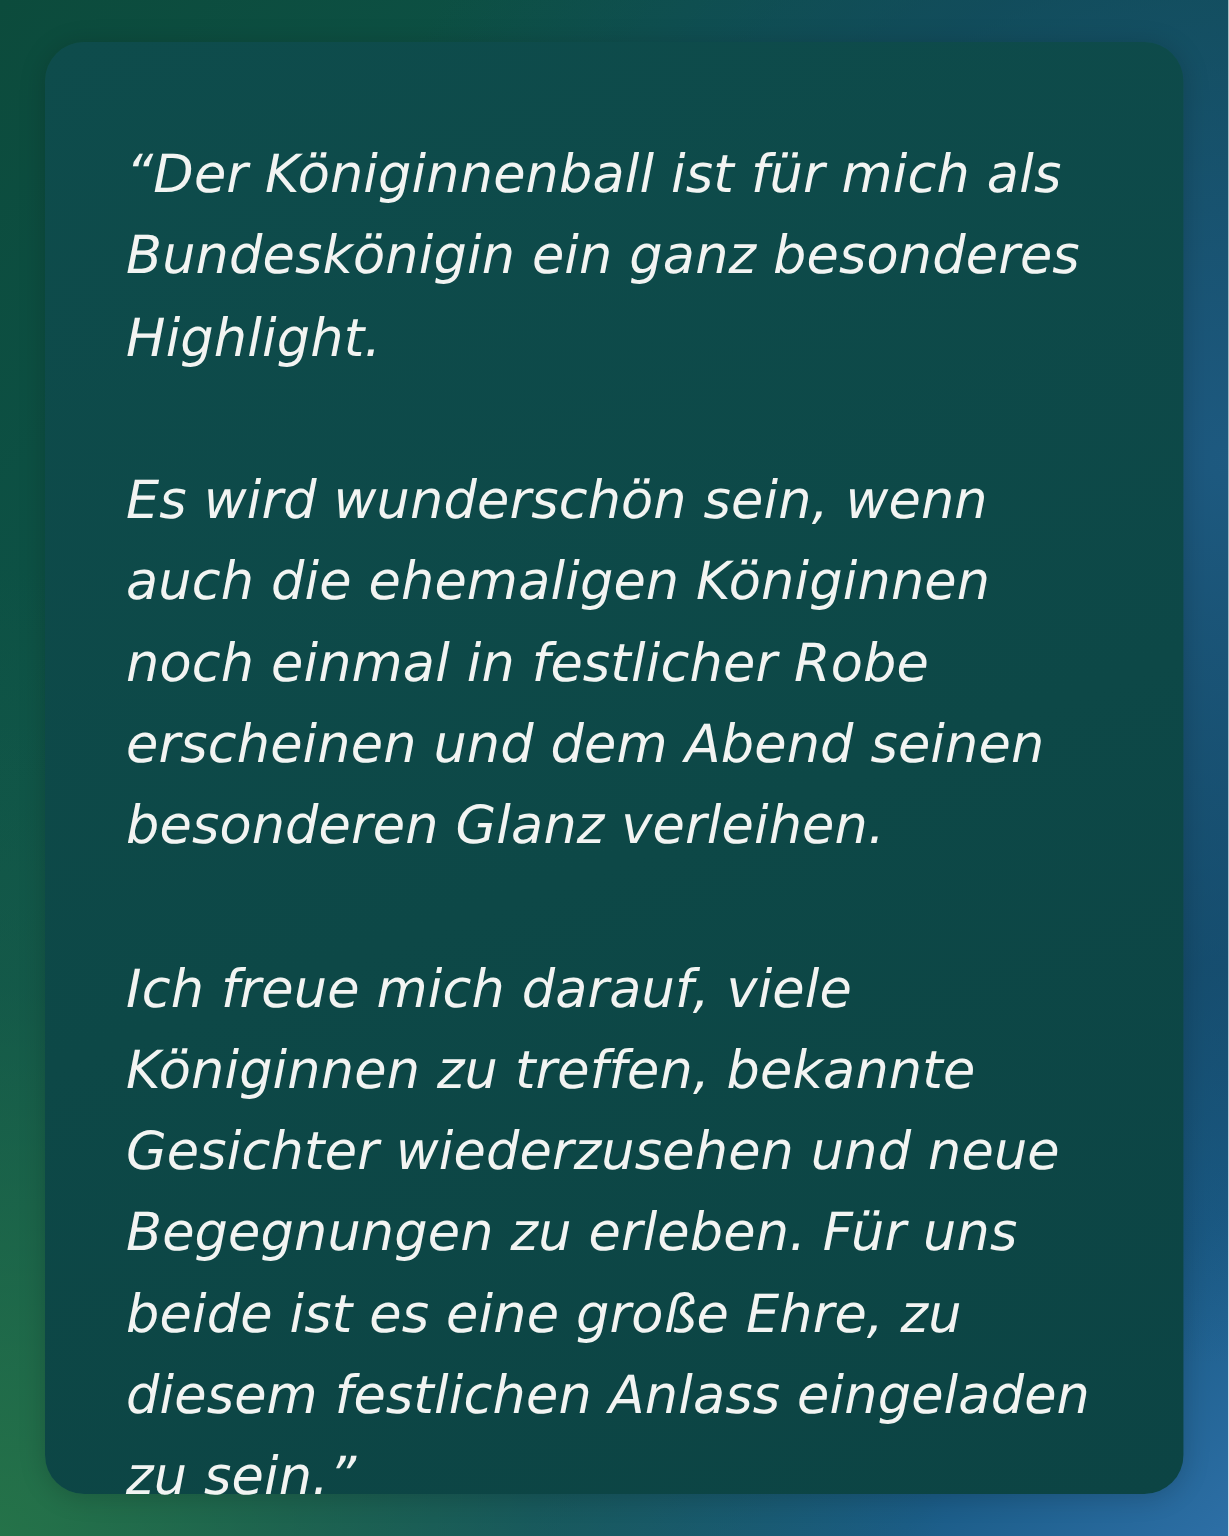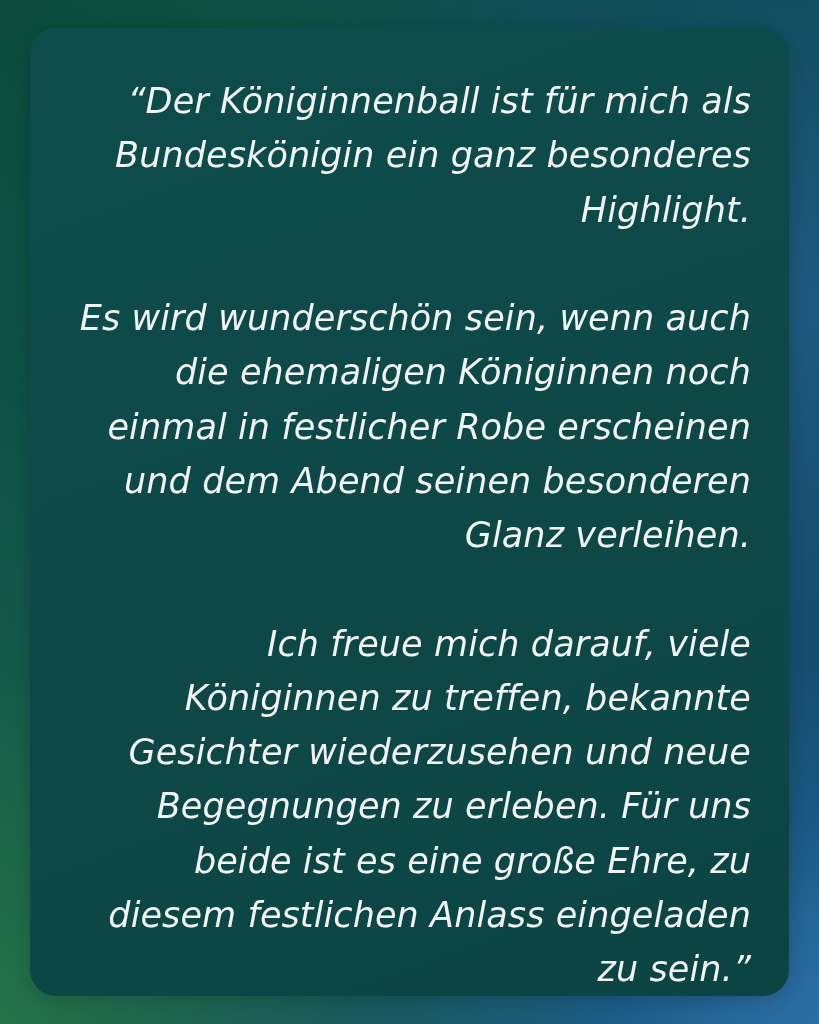--- a/index.html
+++ b/index.html
@@ -38,28 +38,28 @@
     background: linear-gradient(160deg, #0e4c4c 0%, #0d4847 55%, #0c4444 100%);
     box-shadow: 0 2px 18px rgba(0,0,0,0.18);
     padding: 46px 38px 30px 38px;
     display: flex;
     align-items: flex-start;
     justify-content: center;
   }
 
   .quote-text {
     width: 100%;
-    margin: 0;
+    margin: 16px;
     color: #f2f4f2;
     font-family: "DejaVu Sans", sans-serif;
     font-style: italic;
     font-weight: 400;
     font-size: 35px;
     line-height: 1.55;
-    text-align: right;
+    text-align: left;
     letter-spacing: 0.1px;
     white-space: pre-wrap;
     word-wrap: break-word;
   }
 </style>
 </head>
 <body>
 
 <div class="canvas">
   <div class="quote-card">

